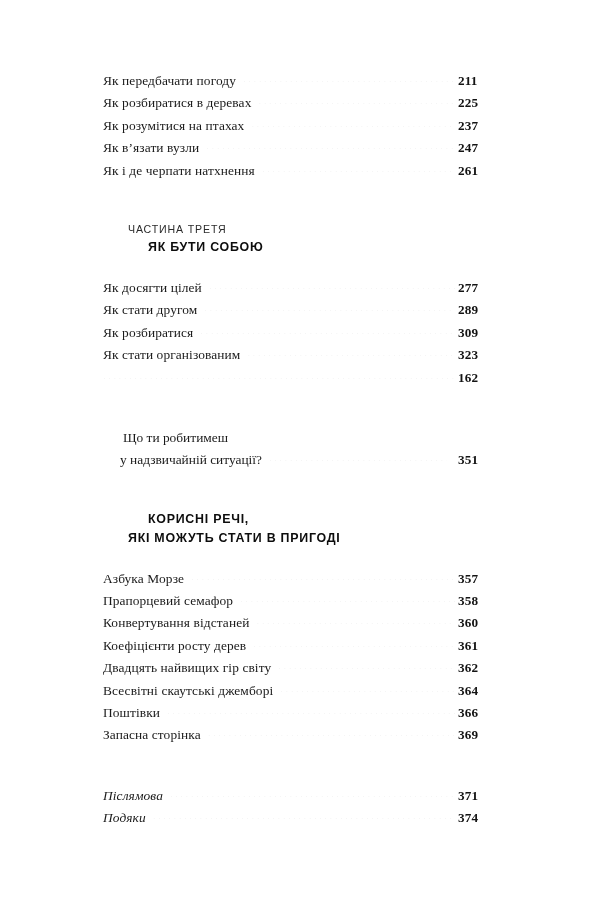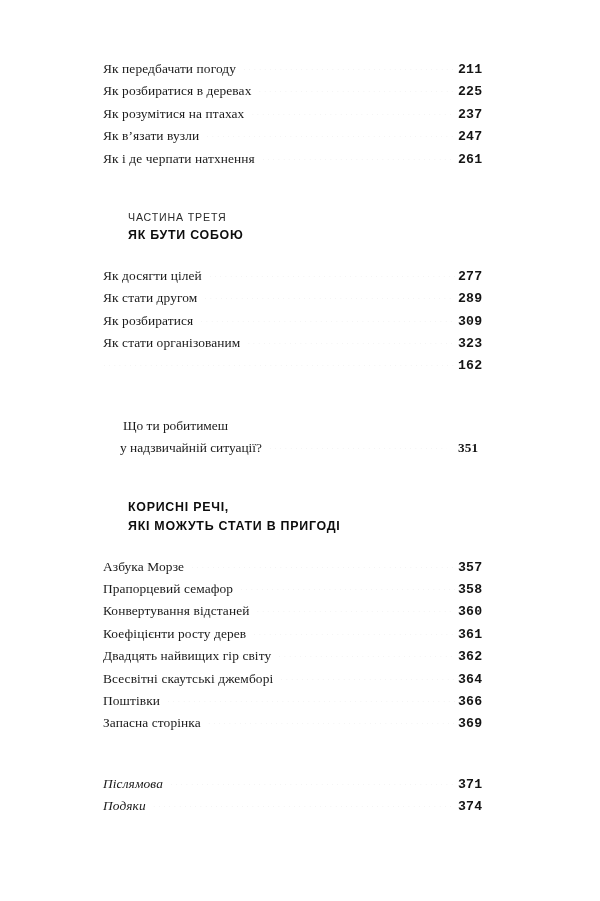--- a/index.html
+++ b/index.html
@@ -21,21 +21,21 @@
     left: 0;
     top: 0;
     width: 600px;
     height: 901px;
     background: #ffffff;
   }
 
   .toc {
     position: absolute;
     left: 103px;
-    top: 58px;
+    top: 70px;
     width: 397px;
   }
 
   
   .group {
     width: 100%;
   }
 
   
   .entry {
@@ -71,21 +71,20 @@
   .entry .pageno {
     flex: 0 0 auto;
     width: 42px;
     margin-left: 3px;
     text-align: left;
     font-size: 13.2px;
     font-weight: 600;
     letter-spacing: 0.2px;
     color: #141414;
     font-feature-settings: "onum" 1;
-    font-family: Liberation Mono, monospace;
   }
 
   
   .entry.italic .title {
     font-style: italic;
   }
 
   
   .entry-multi {
     font-size: 13.4px;
@@ -151,20 +150,21 @@
     text-transform: uppercase;
   }
   .part-head .name {
     display: block;
     font-size: 12.4px;
     line-height: 19px;
     letter-spacing: 0.75px;
     font-weight: 700;
     color: #0d0d0d;
     text-transform: uppercase;
+    margin-left: 20px;
   }
   .part-head .name2 {
     display: block;
     font-size: 12.4px;
     line-height: 19px;
     letter-spacing: 0.75px;
     font-weight: 700;
     color: #0d0d0d;
     text-transform: uppercase;
   }

